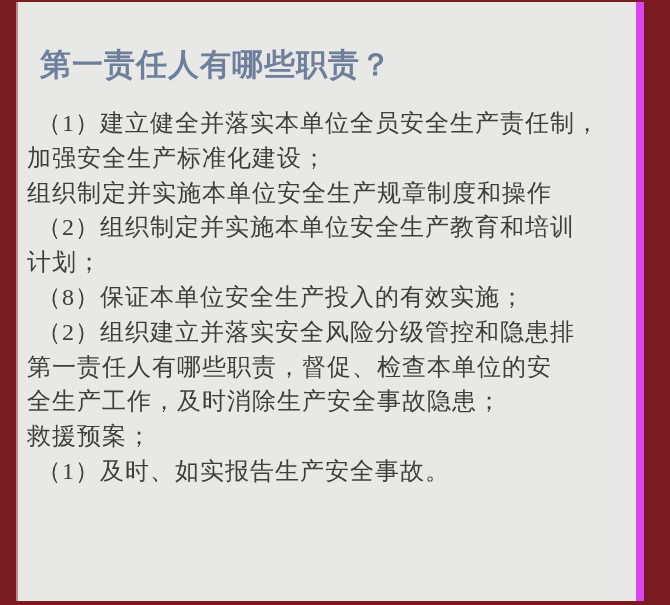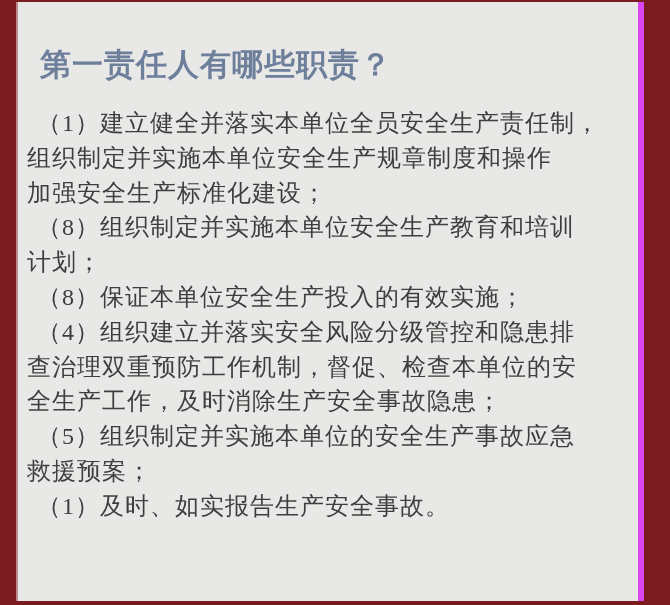--- a/index.html
+++ b/index.html
@@ -13,21 +13,21 @@
     background: #7a1b1f; 
   }
   .content {
     position: absolute;
     top: 2px;
     left: 16px;
     right: 26px;
     bottom: 4px;
     background: #e8e8e6;
     border-left: 2px solid #c08a8c;   
-    border-right: 6px solid #d946ef;  
+    border-right: 8px solid #d946ef;  
   }
   .page-title {
     position: absolute;
     top: 42px;
     left: 22px;
     font-size: 31px;
     font-weight: bold;
     letter-spacing: 1px;
     color: #6e7f9c; 
     white-space: nowrap;
@@ -48,27 +48,26 @@
 </head>
 <body>
 
 <div class="frame">
   <div class="content">
 
     <div class="page-title">第一责任人有哪些职责？</div>
 
     <div class="body-text">
       <div class="line indent">（1）建立健全并落实本单位全员安全生产责任制，</div>
+      <div class="line">加强安全生产标准化建设；</div>
       <div class="line">组织制定并实施本单位安全生产规章制度和操作</div>
-      <div class="line">加强安全生产标准化建设；</div>
-      <div class="line indent">（8）组织制定并实施本单位安全生产教育和培训</div>
+      <div class="line indent">（2）组织制定并实施本单位安全生产教育和培训</div>
       <div class="line">计划；</div>
       <div class="line indent">（8）保证本单位安全生产投入的有效实施；</div>
-      <div class="line indent">（4）组织建立并落实安全风险分级管控和隐患排</div>
-      <div class="line">查治理双重预防工作机制，督促、检查本单位的安</div>
+      <div class="line indent">（2）组织建立并落实安全风险分级管控和隐患排</div>
+      <div class="line">第一责任人有哪些职责，督促、检查本单位的安</div>
       <div class="line">全生产工作，及时消除生产安全事故隐患；</div>
-      <div class="line indent">（5）组织制定并实施本单位的安全生产事故应急</div>
       <div class="line">救援预案；</div>
       <div class="line indent">（1）及时、如实报告生产安全事故。</div>
     </div>
 
   </div>
 </div>
 
 </body></html>

